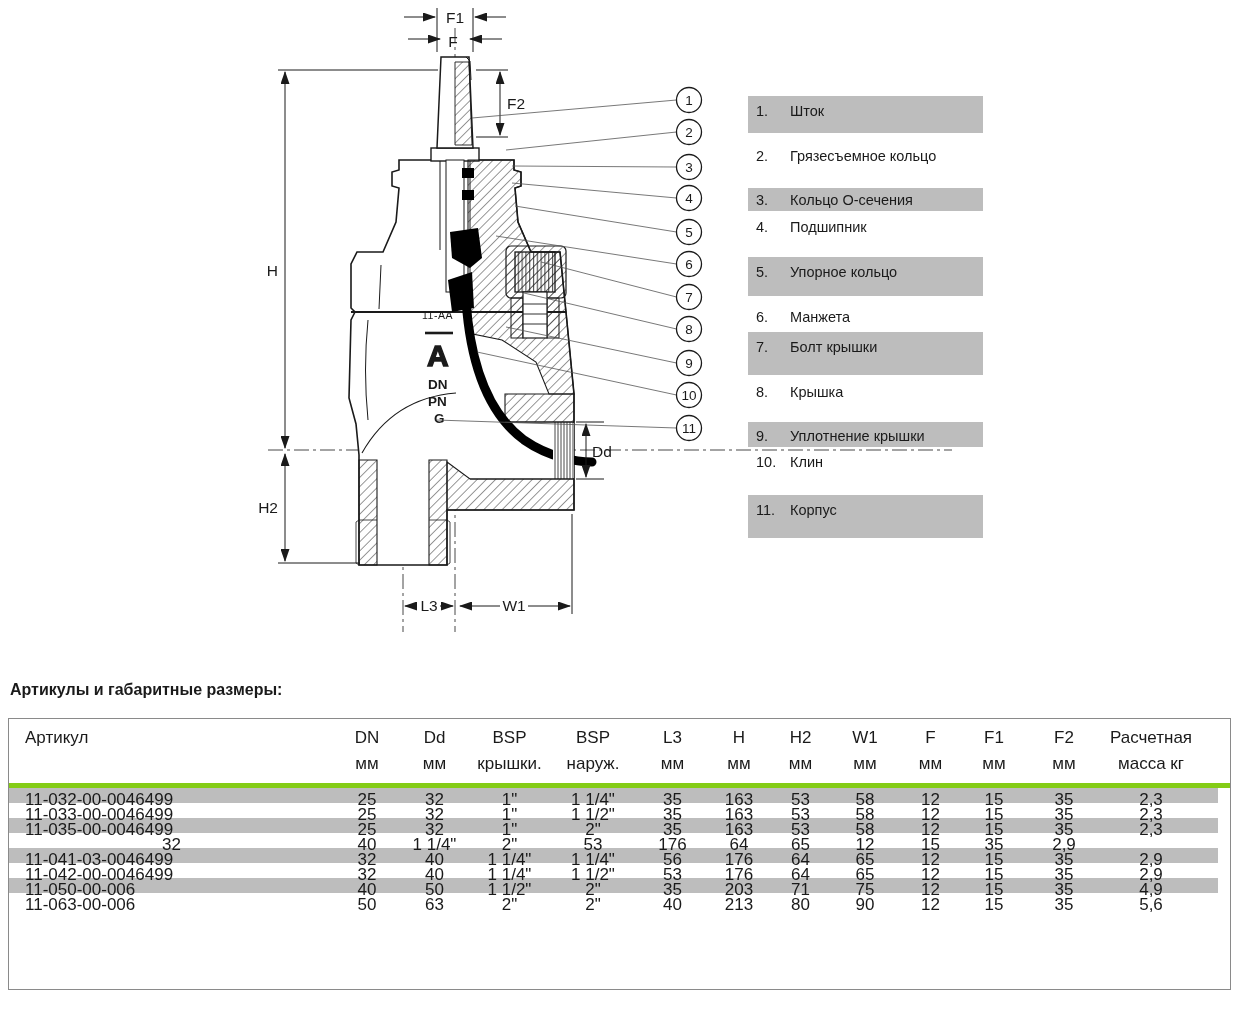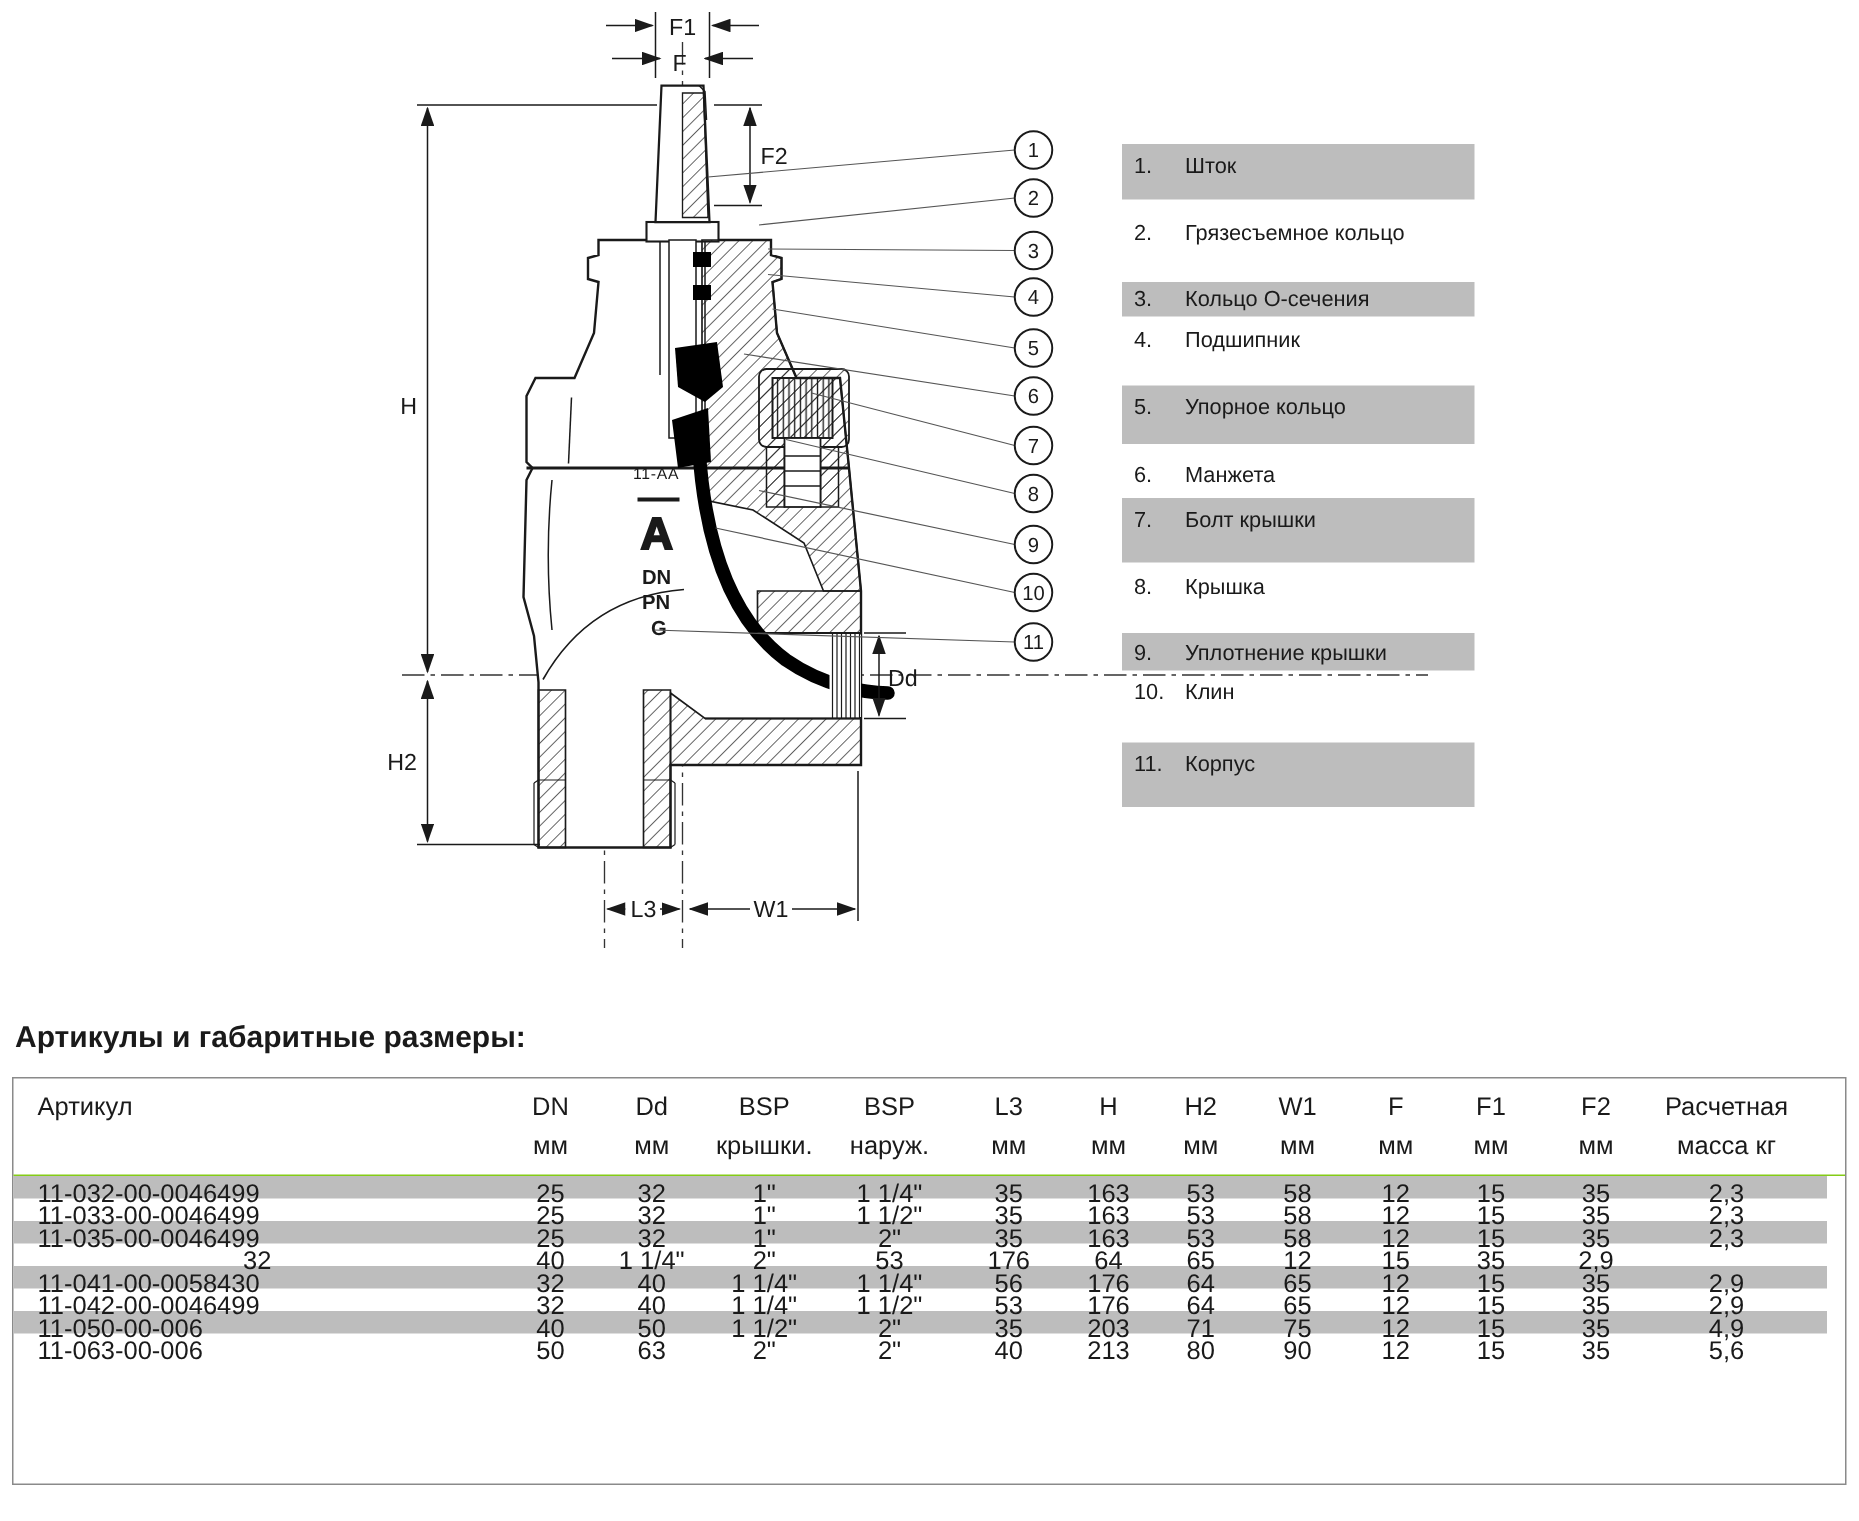--- a/index.html
+++ b/index.html
@@ -11,24 +11,24 @@
   #diagram-svg{position:absolute;left:0;top:0;}
   .dimtext{font-size:15.5px;fill:#1a1a1a;font-family:"Liberation Sans",sans-serif;}
   .marktext{fill:#1a1a1a;font-family:"Liberation Sans",sans-serif;}
   
   #parts-list{position:absolute;left:748px;top:0;width:235px;height:660px;}
   .pl-band{position:absolute;left:0;width:235px;background:var(--shade);}
   .pl-item{position:absolute;left:0;width:235px;display:flex;font-size:14.5px;line-height:18px;}
   .pl-num{width:34px;padding-left:8px;flex:none;}
   .pl-label{flex:1;}
   
-  #size-title{position:absolute;left:10px;top:681px;font-size:20px;font-weight:bold;}
+  #size-title{position:absolute;left:10px;top:681px;font-size:16px;font-weight:bold;}
   #size-table{position:absolute;left:8px;top:718px;width:1221px;height:270px;border:1px solid #8a8a8a;background:#fff;}
   .tgrid{display:grid;grid-template-columns:325px 66px 69px 81px 86px 73px 60px 63px 66px 65px 62px 78px 96px 1fr;align-items:center;}
-  #thead{height:64px;border-bottom:1px solid #84cc16;align-items:start;}
+  #thead{height:64px;border-bottom:5px solid #84cc16;align-items:start;}
   .th{ text-align:center;font-size:17px;line-height:26px;padding-top:6px;}
   .th .l2{line-height:26px;}
   .th:first-child{text-align:left;padding-left:16px;}
   .trow{height:15px;line-height:24.3px;font-size:17px;}
   .trow.shaded{background:linear-gradient(to right,var(--shade) 0,var(--shade) calc(100% - 12px),#ffffff calc(100% - 12px));}
   .td{text-align:center;white-space:pre;}
   .td.article{text-align:left;padding-left:16px;}
 </style>
 </head>
 <body>
@@ -386,21 +386,21 @@
         <div class="td">176</div>
         <div class="td">64</div>
         <div class="td">65</div>
         <div class="td">12</div>
         <div class="td">15</div>
         <div class="td">35</div>
         <div class="td">2,9</div>
         <div></div>
       </div>
       <div class="trow tgrid shaded">
-        <div class="td article">11-041-00-0058430</div>
+        <div class="td article">11-041-03-0046499</div>
         <div class="td">32</div>
         <div class="td">40</div>
         <div class="td">1 1/4"</div>
         <div class="td">1 1/4"</div>
         <div class="td">56</div>
         <div class="td">176</div>
         <div class="td">64</div>
         <div class="td">65</div>
         <div class="td">12</div>
         <div class="td">15</div>

